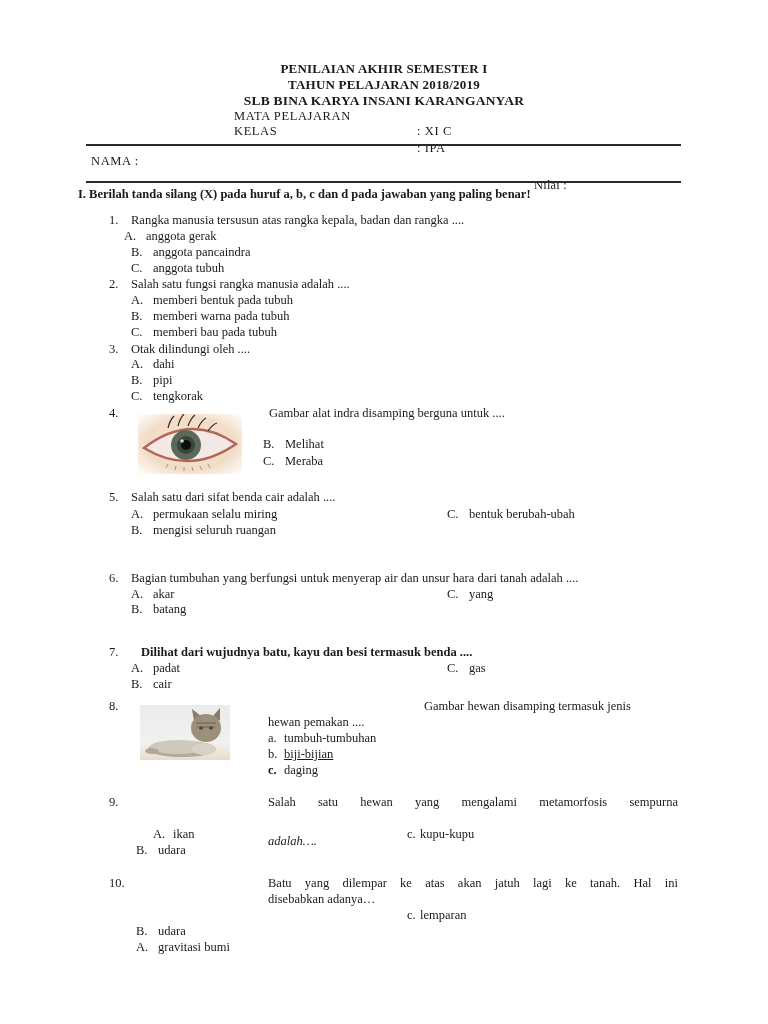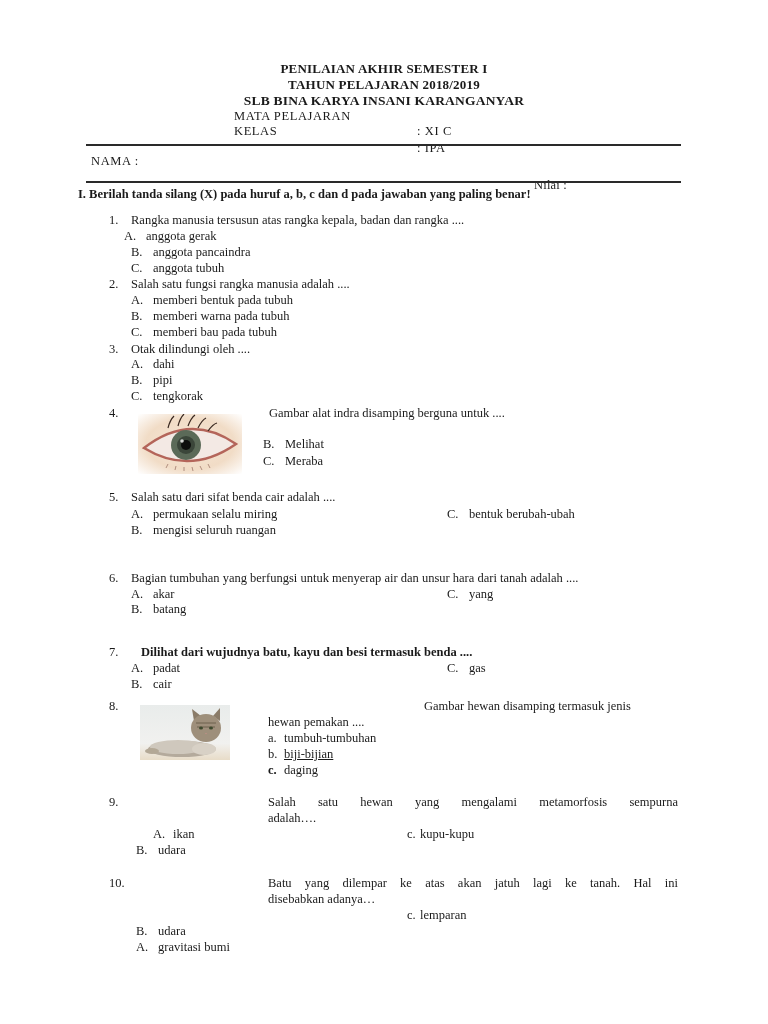--- a/index.html
+++ b/index.html
@@ -118,21 +118,21 @@
   </svg>
 </div>
 <div class="abs num" style="left:424px; top:699px;">Gambar hewan disamping termasuk jenis</div>
 <div class="abs num" style="left:268px; top:715px;">hewan pemakan ....</div>
 <div class="abs" style="left:268px; top:731px;"><span class="opt-letter" style="width:16px;">a.</span><span>tumbuh-tumbuhan</span></div>
 <div class="abs" style="left:268px; top:747px;text-decoration:underline;"><span class="opt-letter" style="width:16px;">b.</span><span>biji-bijian</span></div>
 <div class="abs" style="left:268px; top:763px;"><span class="opt-letter" style="width:16px; font-weight:bold;">c.</span><span>daging</span></div>
 
 <div class="abs num" style="left:109px; top:795px;">9.</div>
 <div class="abs num justify" style="left:268px; top:795px; width:410px;">Salah satu hewan yang mengalami metamorfosis sempurna</div>
-<div class="abs num" style="left:268px; top:811px;">adalah….</div>
+<div class="abs num" style="left:268px; top:834px;font-style:italic;">adalah….</div>
 <div class="abs" style="left:153px; top:827px;"><span class="opt-letter" style="width:20px;">A.</span><span>ikan</span></div>
 <div class="abs" style="left:136px; top:843px;"><span class="opt-letter" style="width:22px;">B.</span><span>udara</span></div>
 <div class="abs" style="left:407px; top:827px;"><span class="opt-letter" style="width:13px;">c.</span><span>kupu-kupu</span></div>
 
 <div class="abs num" style="left:109px; top:876px;">10.</div>
 <div class="abs num justify" style="left:268px; top:876px; width:410px;">Batu yang dilempar ke atas akan jatuh lagi ke tanah. Hal ini</div>
 <div class="abs num" style="left:268px; top:892px;">disebabkan adanya…</div>
 <div class="abs" style="left:136px; top:908px;margin-top:32px;"><span class="opt-letter" style="width:22px;">A.</span><span>gravitasi bumi</span></div>
 <div class="abs" style="left:136px; top:924px;"><span class="opt-letter" style="width:22px;">B.</span><span>udara</span></div>
 <div class="abs" style="left:407px; top:908px;"><span class="opt-letter" style="width:13px;">c.</span><span>lemparan</span></div>

